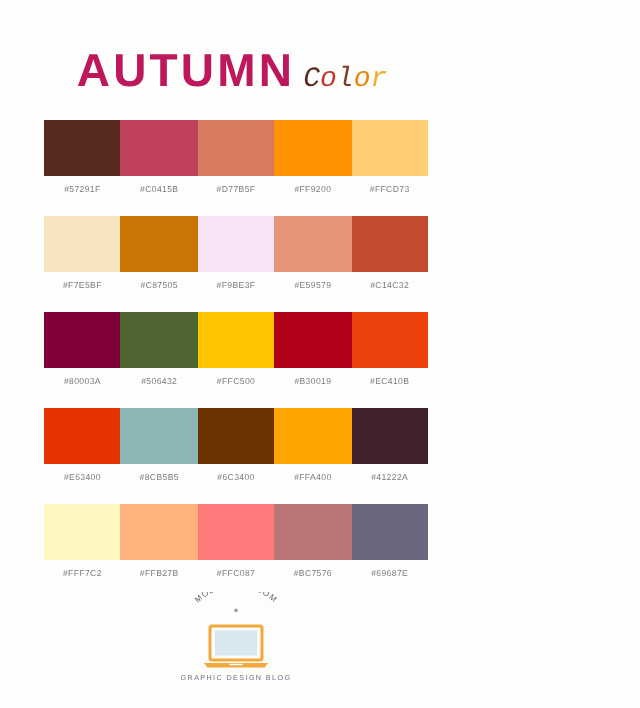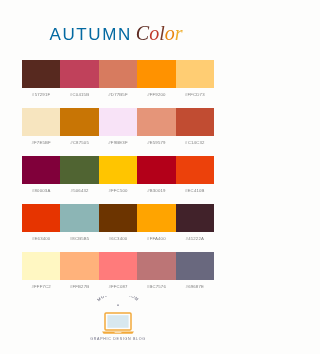--- a/index.html
+++ b/index.html
@@ -26,29 +26,29 @@
   .title-block {
     margin-top: 22px;
     height: 24px;
     display: flex;
     align-items: baseline;
     justify-content: center;
     white-space: nowrap;
   }
   .title-word {
     font-family: "Liberation Sans", sans-serif;
-    font-size: 17px;
+    font-size: 23px;
     letter-spacing: 1.6px;
-    color: #0369a1;
-    font-weight: 400;
+    color: #be185d;
+    font-weight: 700;
   }
   .title-color {
-    font-family: Liberation Serif, serif;
+    font-family: Liberation Mono, monospace;
     font-style: italic;
-    font-size: 20px;
+    font-size: 14px;
     letter-spacing: 0px;
     margin: 0 4px;
     font-weight: 400;
   }
   .title-color span { display: inline; }
 
   
   .palettes {
     margin-top: 14px;
     width: 192px;

